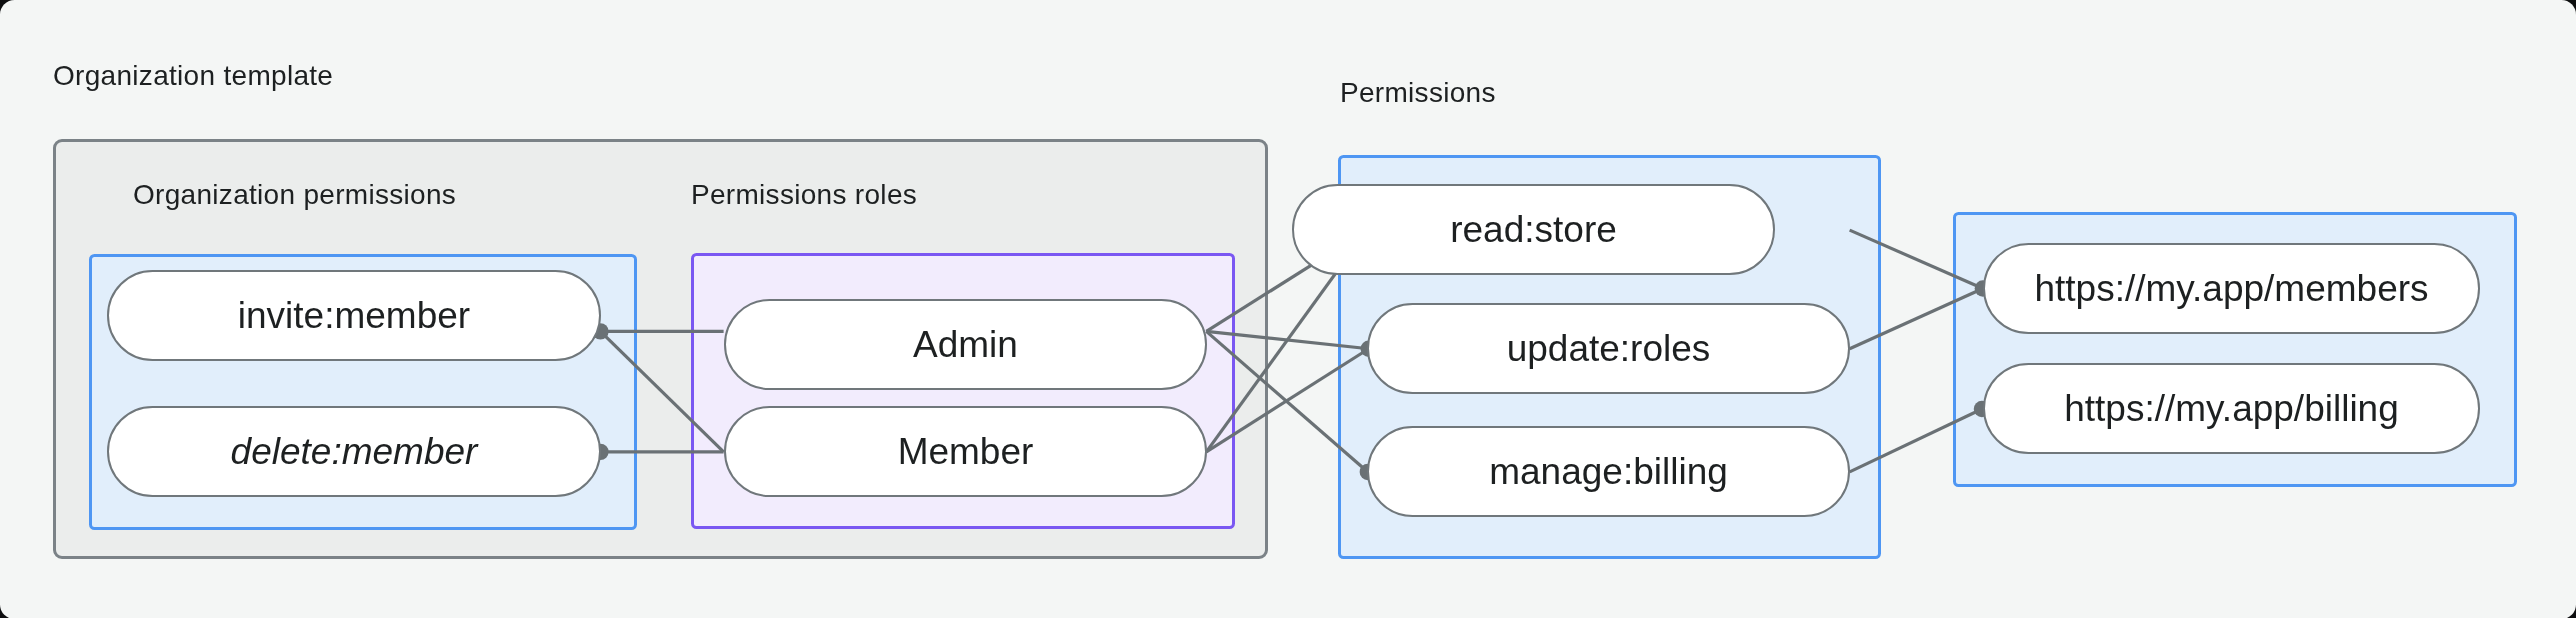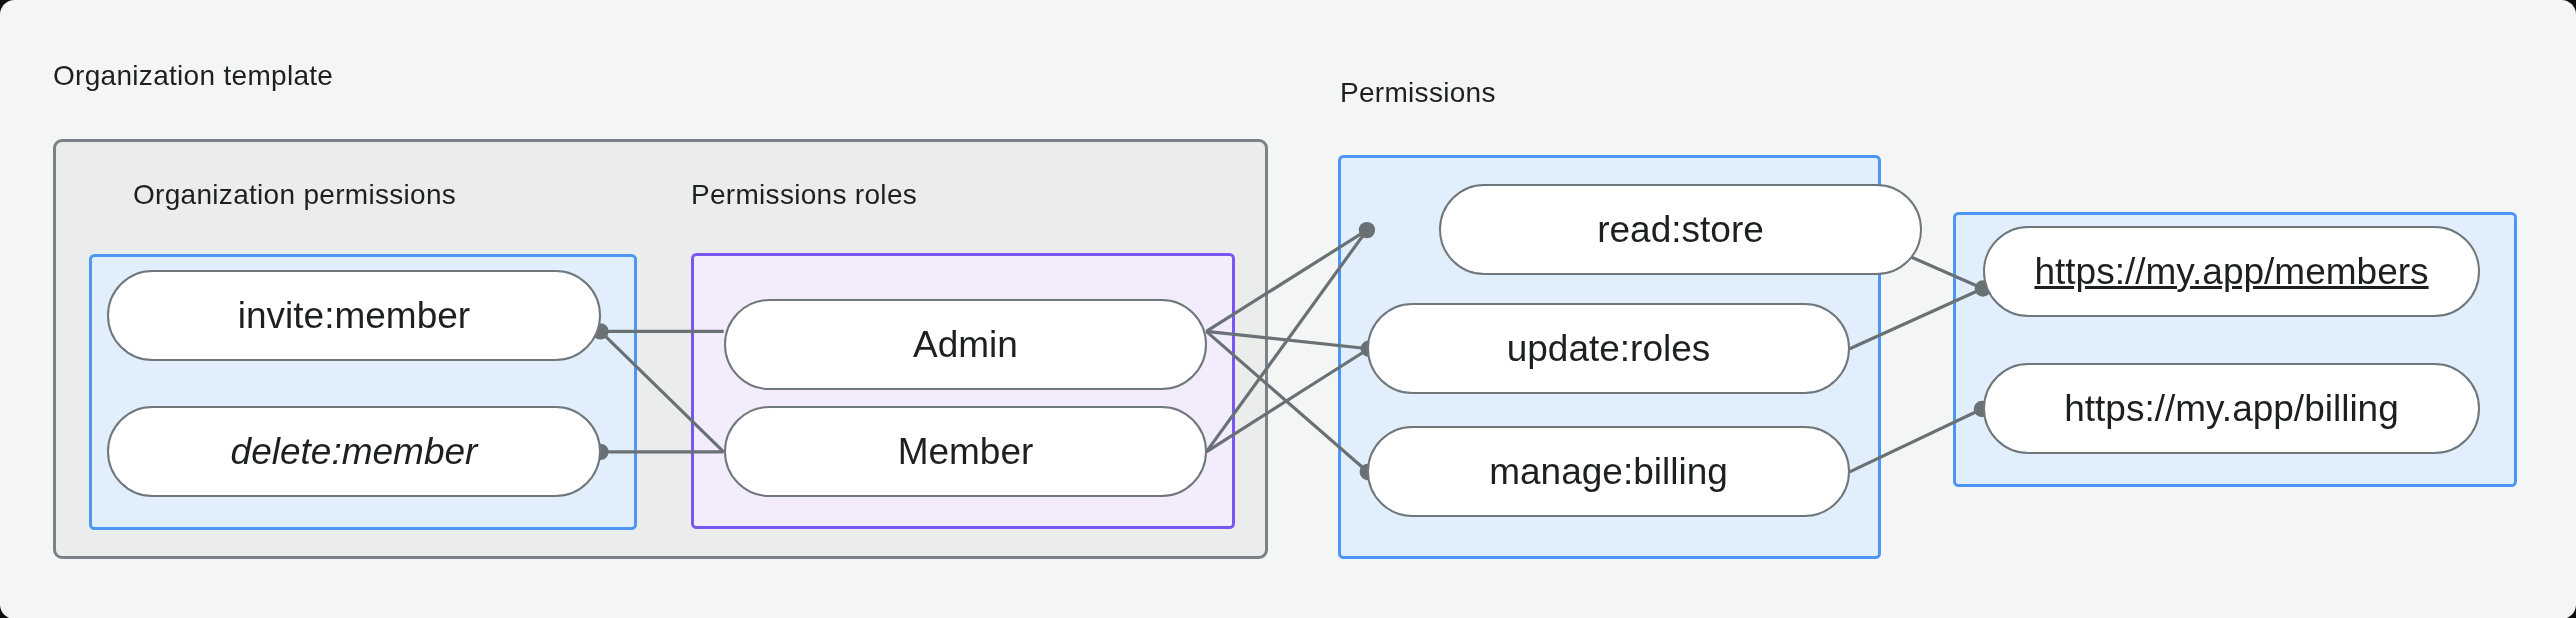--- a/index.html
+++ b/index.html
@@ -60,24 +60,24 @@
     font-size: 37px;
     font-weight: 400;
     white-space: nowrap;
     color: #1d2021;
   }
   
   .pill-invite  { left: 107px;  top: 270px; width: 494px; }
   .pill-delete  { left: 107px;  top: 406px; width: 494px; font-style: italic; }
   .pill-admin   { left: 724px;  top: 286px; width: 483px; margin-top: 13px; }
   .pill-member  { left: 724px;  top: 406px; width: 483px; }
-  .pill-read    { left: 1439px; top: 184px; width: 483px; }
+  .pill-read    { left: 1292px; top: 184px; width: 483px; }
   .pill-update  { left: 1367px; top: 303px; width: 483px; }
   .pill-manage  { left: 1367px; top: 426px; width: 483px; }
-  .pill-members { left: 1983px; top: 226px; width: 497px; text-decoration: underline; }
+  .pill-members { left: 1983px; top: 243px; width: 497px; }
   .pill-billing { left: 1983px; top: 363px; width: 497px; }
 
   .box-org-permissions { left: 89px;   top: 254px; width: 548px; height: 276px; }
   .box-org-roles       { left: 691px;  top: 253px; width: 544px; height: 276px; }
   .box-permissions     { left: 1338px; top: 155px; width: 543px; height: 404px; }
   .box-api-resources   { left: 1953px; top: 212px; width: 564px; height: 275px; }
 
   .label-template        { left: 53px;   top: 60px;  }
   .label-org-permissions { left: 91px;  top: 179px; margin-left: 42px; }
   .label-org-roles       { left: 691px;  top: 179px; }

